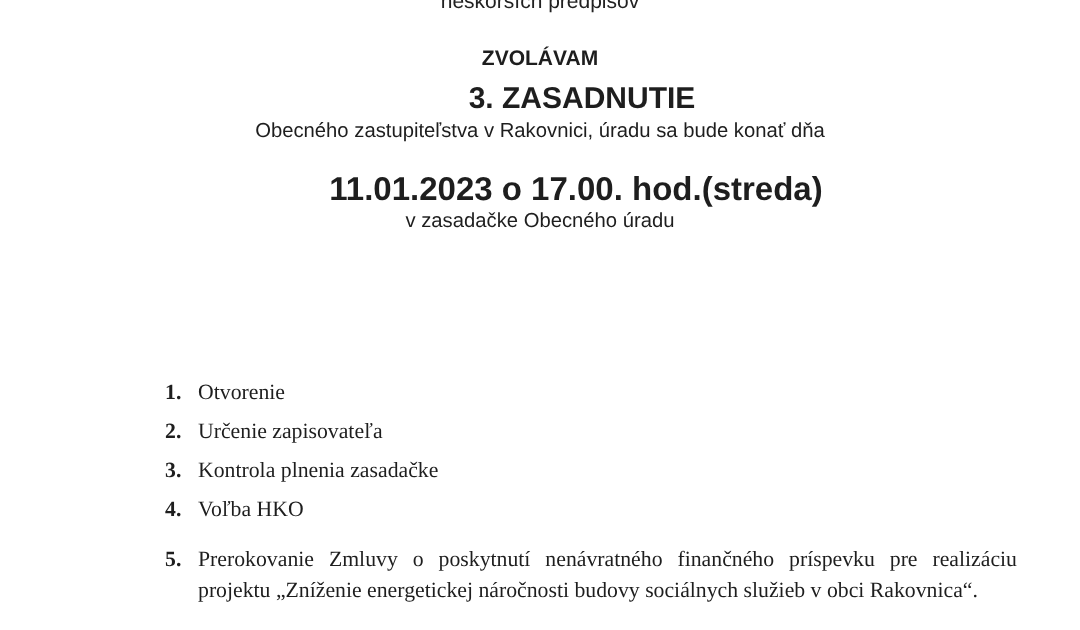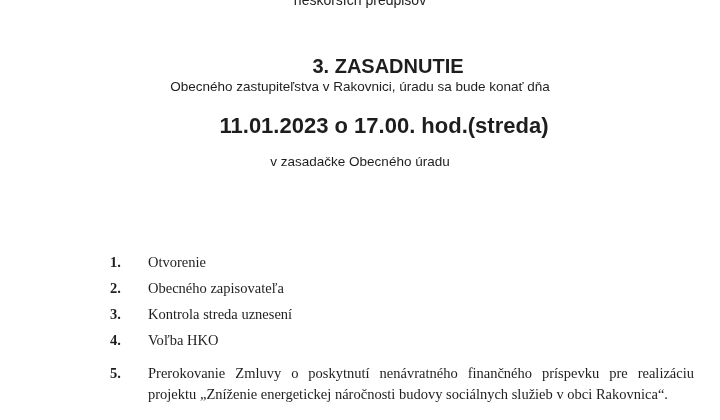--- a/index.html
+++ b/index.html
@@ -53,21 +53,21 @@
       top: 79px;
       font-size: 13.5px;
     }
     .datetime {
       top: 113px;
       font-size: 22px;
       font-weight: bold;
       padding-left: 24px;
     }
     .place {
-      top: 154px;
+      top: 139px;
       font-size: 13.5px;
     }
     .program-heading {
       top: 202px;
       font-size: 30px;
       font-weight: bold;
     }
     .agenda {
       position: absolute;
       left: 110px;
@@ -87,55 +87,55 @@
       width: 22px;
       font-weight: bold;
     }
     .agenda-text {
       position: absolute;
       left: 22px;
       top: 0;
       width: 546px;
       text-align: justify;
       text-align-last: left;
-      margin-left: 16px;
     }
     .agenda-text.justify-lines {
       text-align: justify;
     }
   </style>
 </head>
 <body>
 
 <div class="page">
 
   <div class="center sans top-cut">neskorších predpisov</div>
 
+  <div class="center sans zvolavam">ZVOLÁVAM</div>
 
   <div class="center sans zasadnutie">3. ZASADNUTIE</div>
 
   <div class="center sans subtitle">Obecného zastupiteľstva v Rakovnici, úradu sa bude konať dňa</div>
 
   <div class="center sans datetime">11.01.2023 o 17.00. hod.(streda)</div>
 
   <div class="center sans place">v zasadačke Obecného úradu</div>
 
 
   <div class="agenda serif">
     <div class="agenda-item" style="top:252px;">
       <span class="agenda-num">1.</span>
       <span class="agenda-text">Otvorenie</span>
     </div>
     <div class="agenda-item" style="top:278px;">
       <span class="agenda-num">2.</span>
-      <span class="agenda-text">Obecného zapisovateľa</span>
+      <span class="agenda-text">Určenie zapisovateľa</span>
     </div>
     <div class="agenda-item" style="top:304px;">
       <span class="agenda-num">3.</span>
-      <span class="agenda-text">Kontrola streda uznesení</span>
+      <span class="agenda-text">Kontrola plnenia zasadačke</span>
     </div>
     <div class="agenda-item" style="top:330px;">
       <span class="agenda-num">4.</span>
       <span class="agenda-text">Voľba HKO</span>
     </div>
     <div class="agenda-item" style="top:363px;">
       <span class="agenda-num">5.</span>
       <span class="agenda-text justify-lines">Prerokovanie  Zmluvy o poskytnutí nenávratného finančného príspevku pre realizáciu projektu „Zníženie energetickej náročnosti budovy sociálnych služieb v obci Rakovnica“.</span>
     </div>
   </div>

